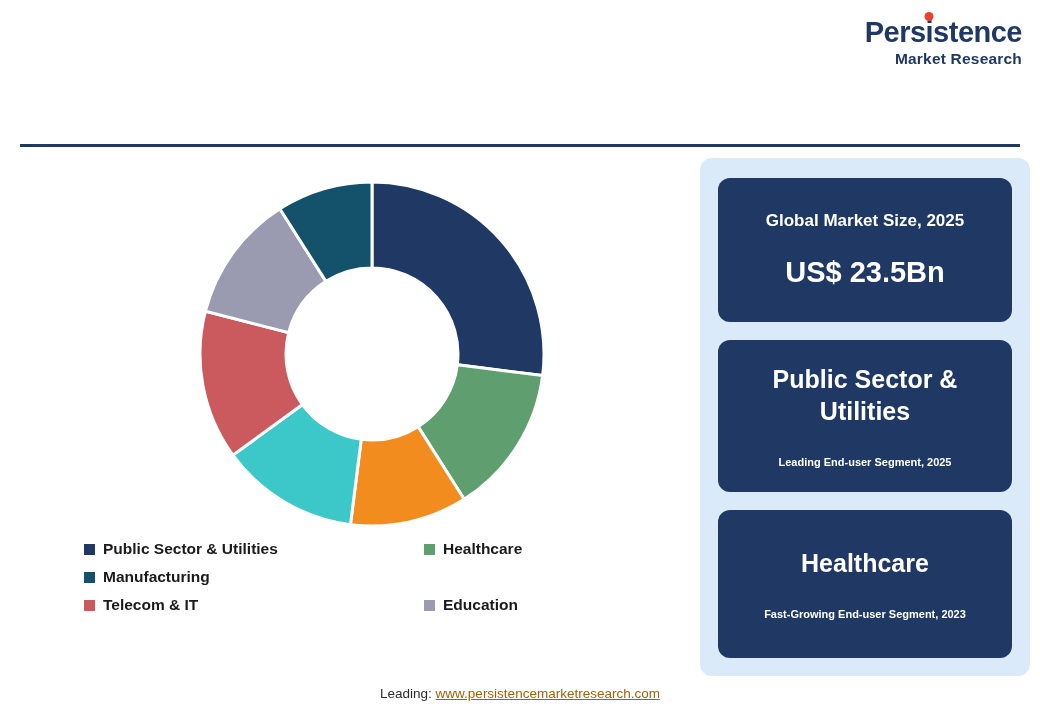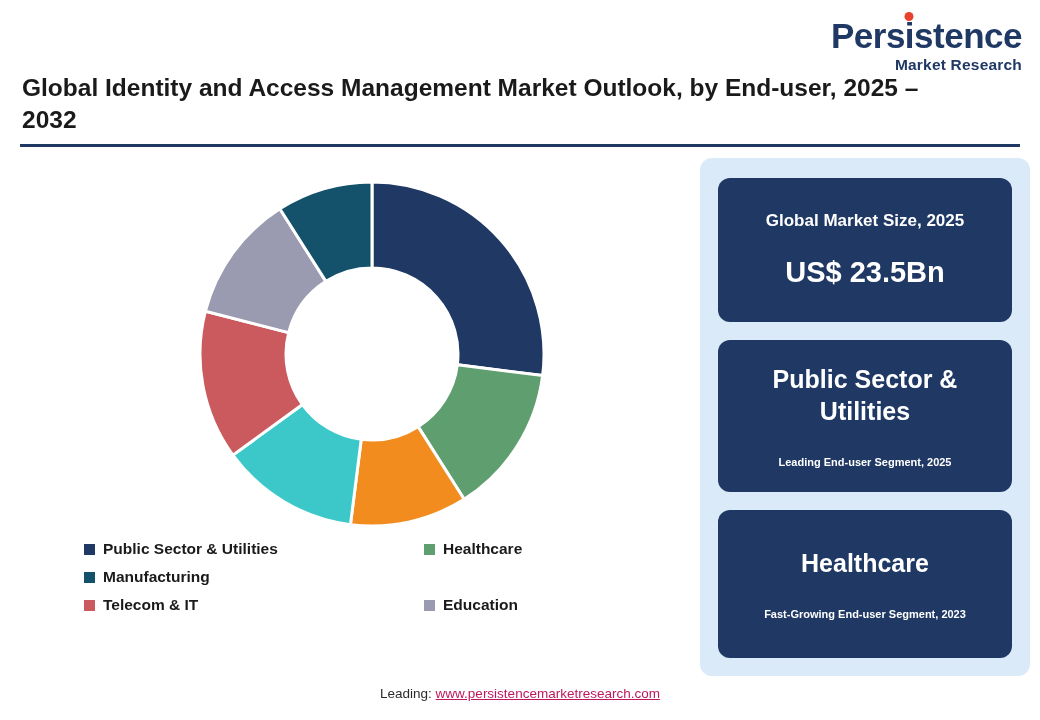--- a/index.html
+++ b/index.html
@@ -18,21 +18,21 @@
   }
   
   .logo {
     position: absolute;
     right: 18px; top: 18px;
     text-align: right;
     line-height: 1;
   }
   .logo-main {
     font-family: "Liberation Sans", sans-serif;
-    font-size: 35px;
+    font-size: 29px;
     font-weight: bold;
     color: #1f3864;
     letter-spacing: -0.5px;
   }
   .logo-main .dot-i {
     position: relative;
     color: #1f3864;
   }
   .logo-dot {
     position: absolute;
@@ -148,35 +148,34 @@
   
   .source {
     position: absolute;
     left: 0; top: 686px;
     width: 1040px;
     text-align: center;
     font-size: 13.5px;
     color: #2b2b2b;
   }
   .source a {
-    color: #be185d;
+    color: #a16207;
     text-decoration: underline;
   }
 </style>
 </head>
 <body>
 
 <div id="page">
 
   <div class="logo">
     <div class="logo-main"><span>Pers</span><span class="dot-i"><span class="logo-dot"></span><span>i</span></span><span>stence</span></div>
     <div class="logo-sub">Market Research</div>
   </div>
 
-  <div class="title">Global Identity and Access Management Market Outlook, by End-user, 2025 – 2032</div>
   <div class="title-rule"></div>
 
   <div class="donut-wrap">
     <svg class="donut-svg" width="376" height="376" viewBox="0 0 376 376">
       <g id="donut-slices">
           <path d="M 188 16 A 172 172 0 0 1 358.6437286260902 209.55731617306034 L 273.3218643130451 198.77865808653019 A 86 86 0 0 0 188 102 Z" fill="#1f3864" stroke="#ffffff" stroke-width="3"></path>
           <path d="M 358.6437286260902 209.55731617306034 A 172 172 0 0 1 280.1622087363874 333.2244031863466 L 234.0811043681937 260.61220159317327 A 86 86 0 0 0 273.3218643130451 198.77865808653019 Z" fill="#5f9e6e" stroke="#ffffff" stroke-width="3"></path>
           <path d="M 280.1622087363874 333.2244031863466 A 172 172 0 0 1 166.44268382693963 358.64372862609014 L 177.22134191346981 273.32186431304507 A 86 86 0 0 0 234.0811043681937 260.61220159317327 Z" fill="#f28c1e" stroke="#ffffff" stroke-width="3"></path>
           <path d="M 166.44268382693963 358.64372862609014 A 172 172 0 0 1 48.849076967509006 289.0990633943053 L 118.4245384837545 238.54953169715264 A 86 86 0 0 0 177.22134191346981 273.32186431304507 Z" fill="#3cc8c8" stroke="#ffffff" stroke-width="3"></path>
           <path d="M 48.849076967509006 289.0990633943053 A 172 172 0 0 1 21.40369628587547 145.22533940764487 L 104.70184814293773 166.61266970382243 A 86 86 0 0 0 118.4245384837545 238.54953169715264 Z" fill="#cb5a5e" stroke="#ffffff" stroke-width="3"></path>

